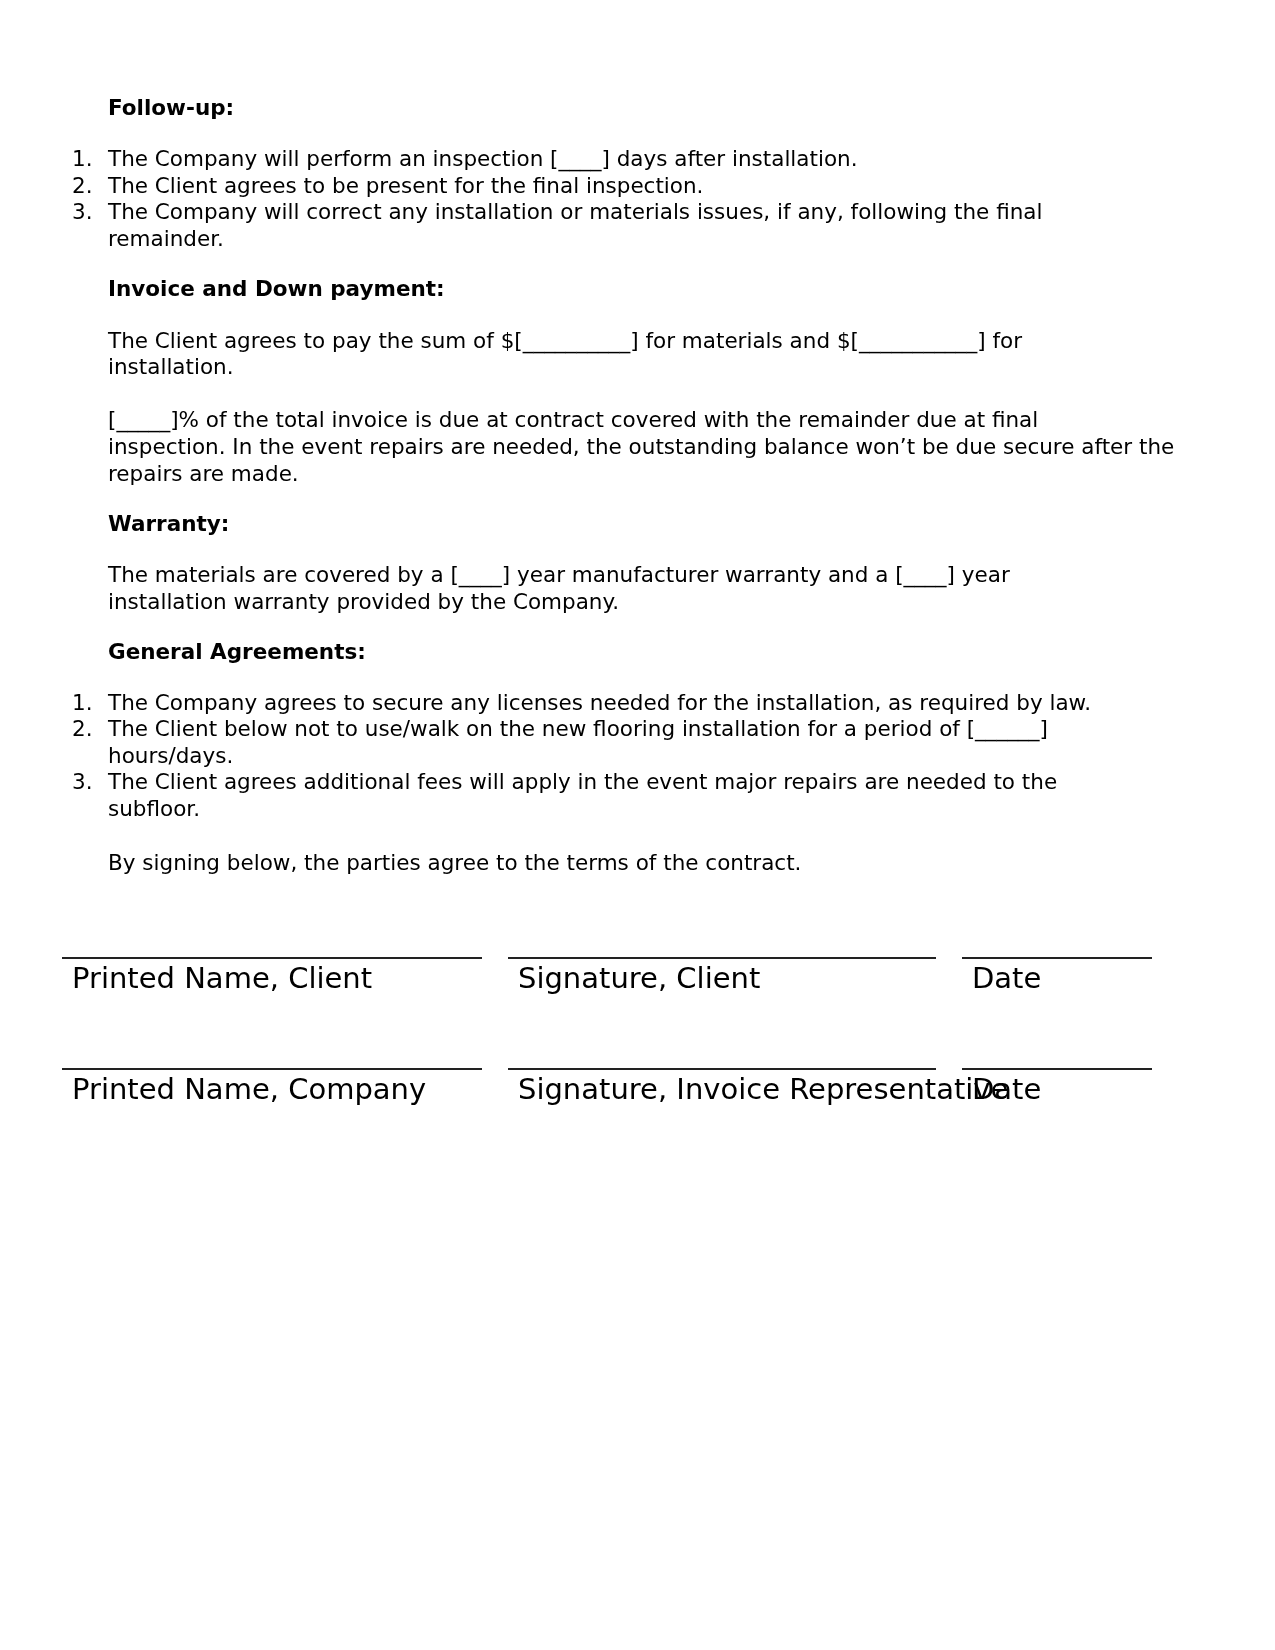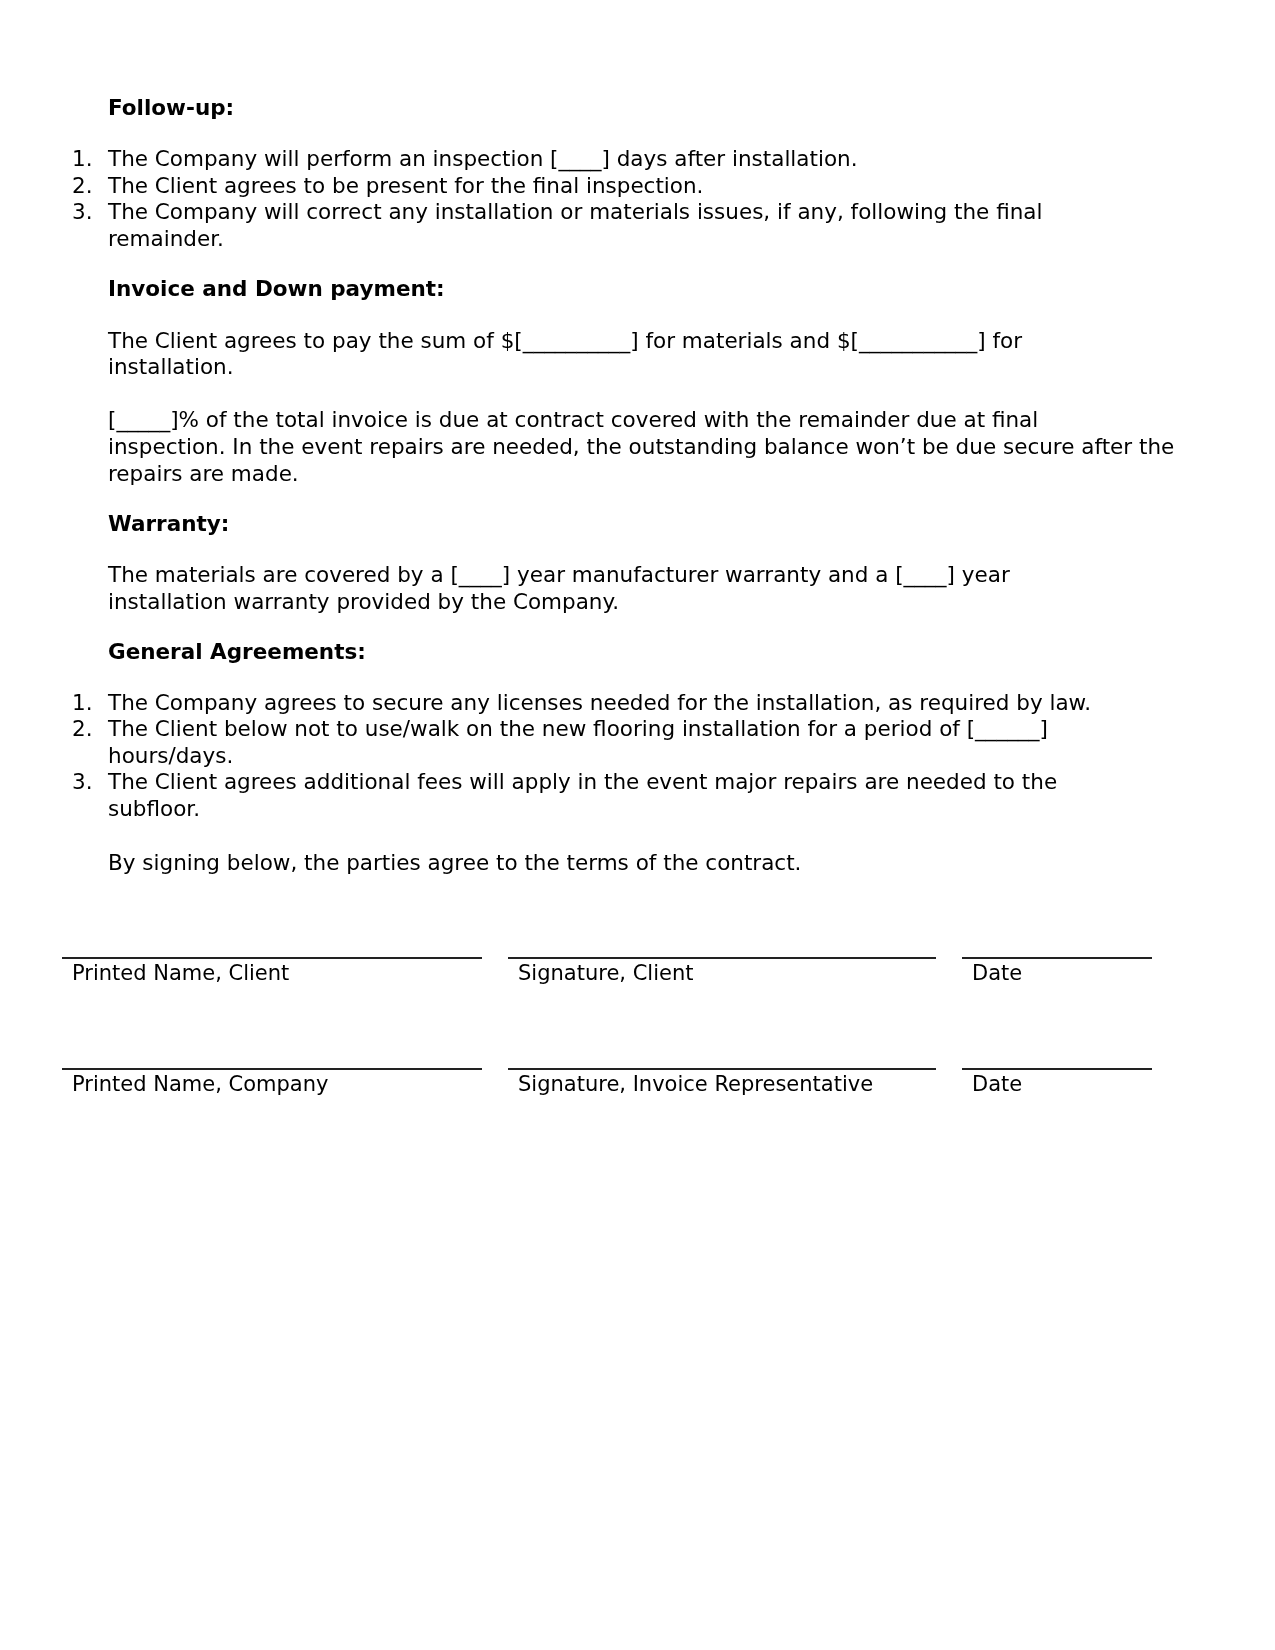--- a/index.html
+++ b/index.html
@@ -6,21 +6,21 @@
     body { width: 1275px; height: 1650px; position: relative; overflow: hidden;
       font-family: "DejaVu Sans", sans-serif; color: #000; font-size: 21.5px; }
     .page { position: absolute; left: 72px; top: 0; width: 1090px; }
     .abs { position: absolute; left: 8px; white-space: nowrap; line-height: 28px; margin-left: 28px; }
     .h { font-weight: bold; }
     .li { position: absolute; left: 0; line-height: 27px; }
     .li .num { position: absolute; left: 0; width: 36px; }
     .li .txt { position: absolute; left: 36px; white-space: nowrap; }
     .sig { position: absolute; }
     .sig .line { position: absolute; left: 0; top: 0; height: 0; border-top: 2px solid #222; }
-    .sig .lbl { position: absolute; top: 4px; left: 10px; white-space: nowrap; font-size: 21px; }
+    .sig .lbl { position: absolute; top: 4px; left: 10px; white-space: nowrap; font-size: 29px; }
   </style>
 </head>
 <body>
 
 <div class="page">
 
   <div class="abs h" style="top:94px">Follow-up:</div>
 
   <div class="li" style="top:145px">
     <span class="num">1.</span>

